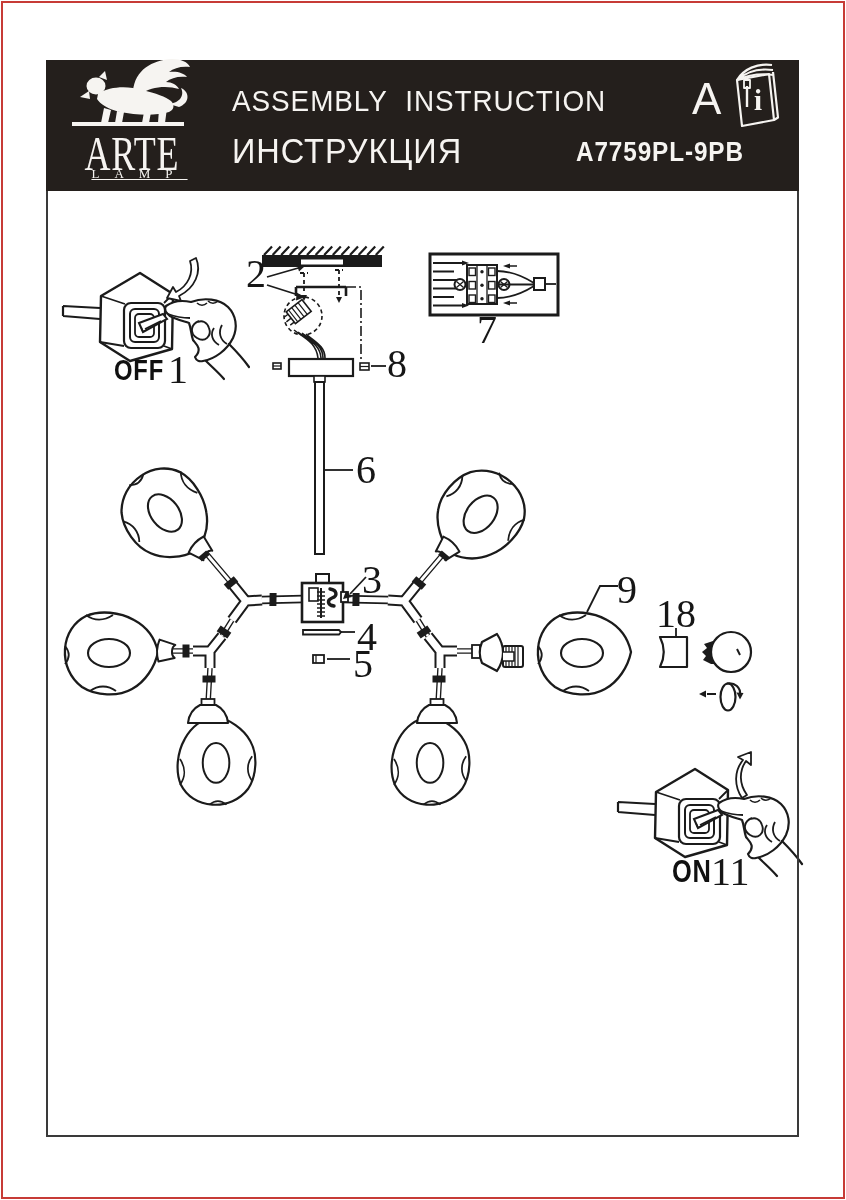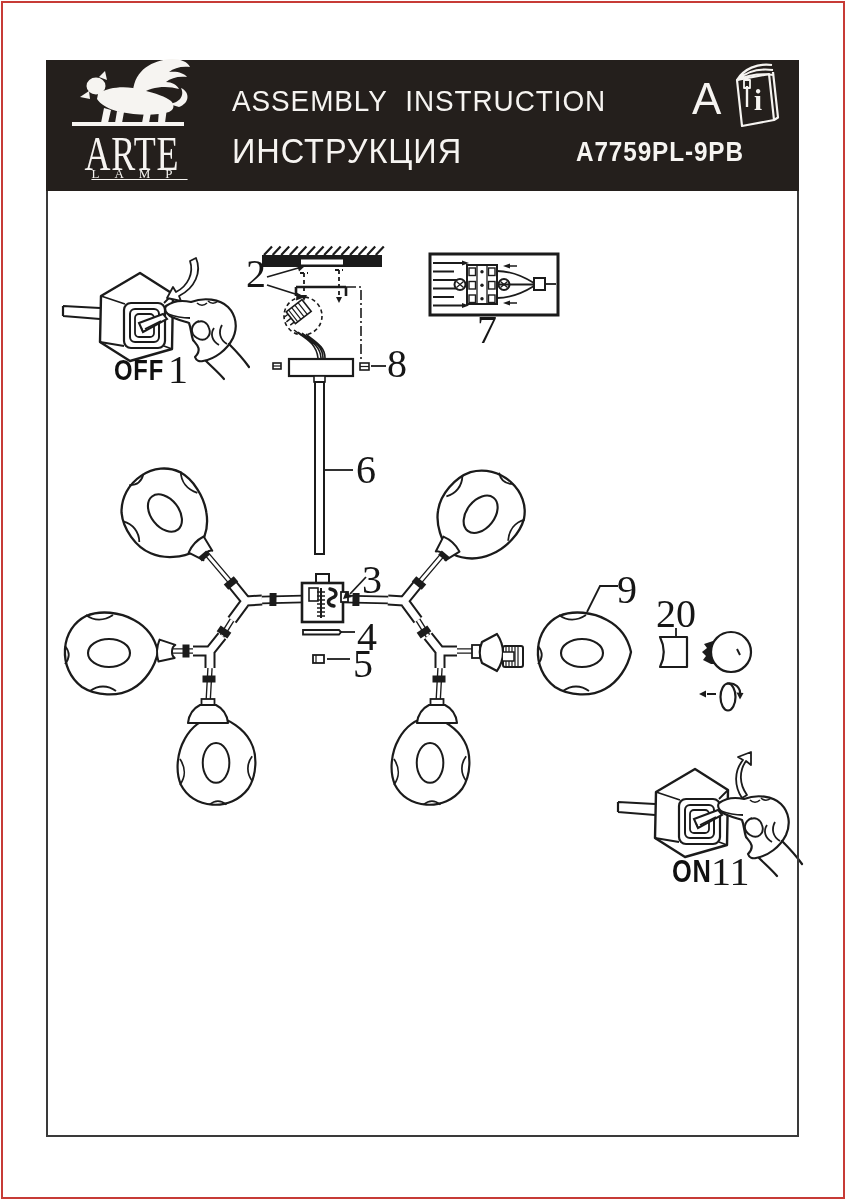--- a/index.html
+++ b/index.html
@@ -312,18 +312,18 @@
   <div class="switch-word" style="left:114px;top:356px;">OFF</div>
   <div class="callout" style="left:168px;top:350px;">1</div>
   <div class="callout" style="left:246px;top:254px;">2</div>
   <div class="callout" style="left:362px;top:560px;">3</div>
   <div class="callout" style="left:357px;top:617px;">4</div>
   <div class="callout" style="left:353px;top:644px;">5</div>
   <div class="callout" style="left:356px;top:450px;">6</div>
   <div class="callout" style="left:477px;top:310px;">7</div>
   <div class="callout" style="left:387px;top:344px;">8</div>
   <div class="callout" style="left:617px;top:570px;">9</div>
-  <div class="callout" style="left:656px;top:594px;">20</div>
+  <div class="callout" style="left:656px;top:594px;">18</div>
   <div class="switch-word" style="left:672px;top:856px;font-size:31px;">ON</div>
   <div class="callout" style="left:711px;top:852px;text-align:right;">11</div>
 
   <div class="red-frame"></div>
 </div>
 
 </body></html>

